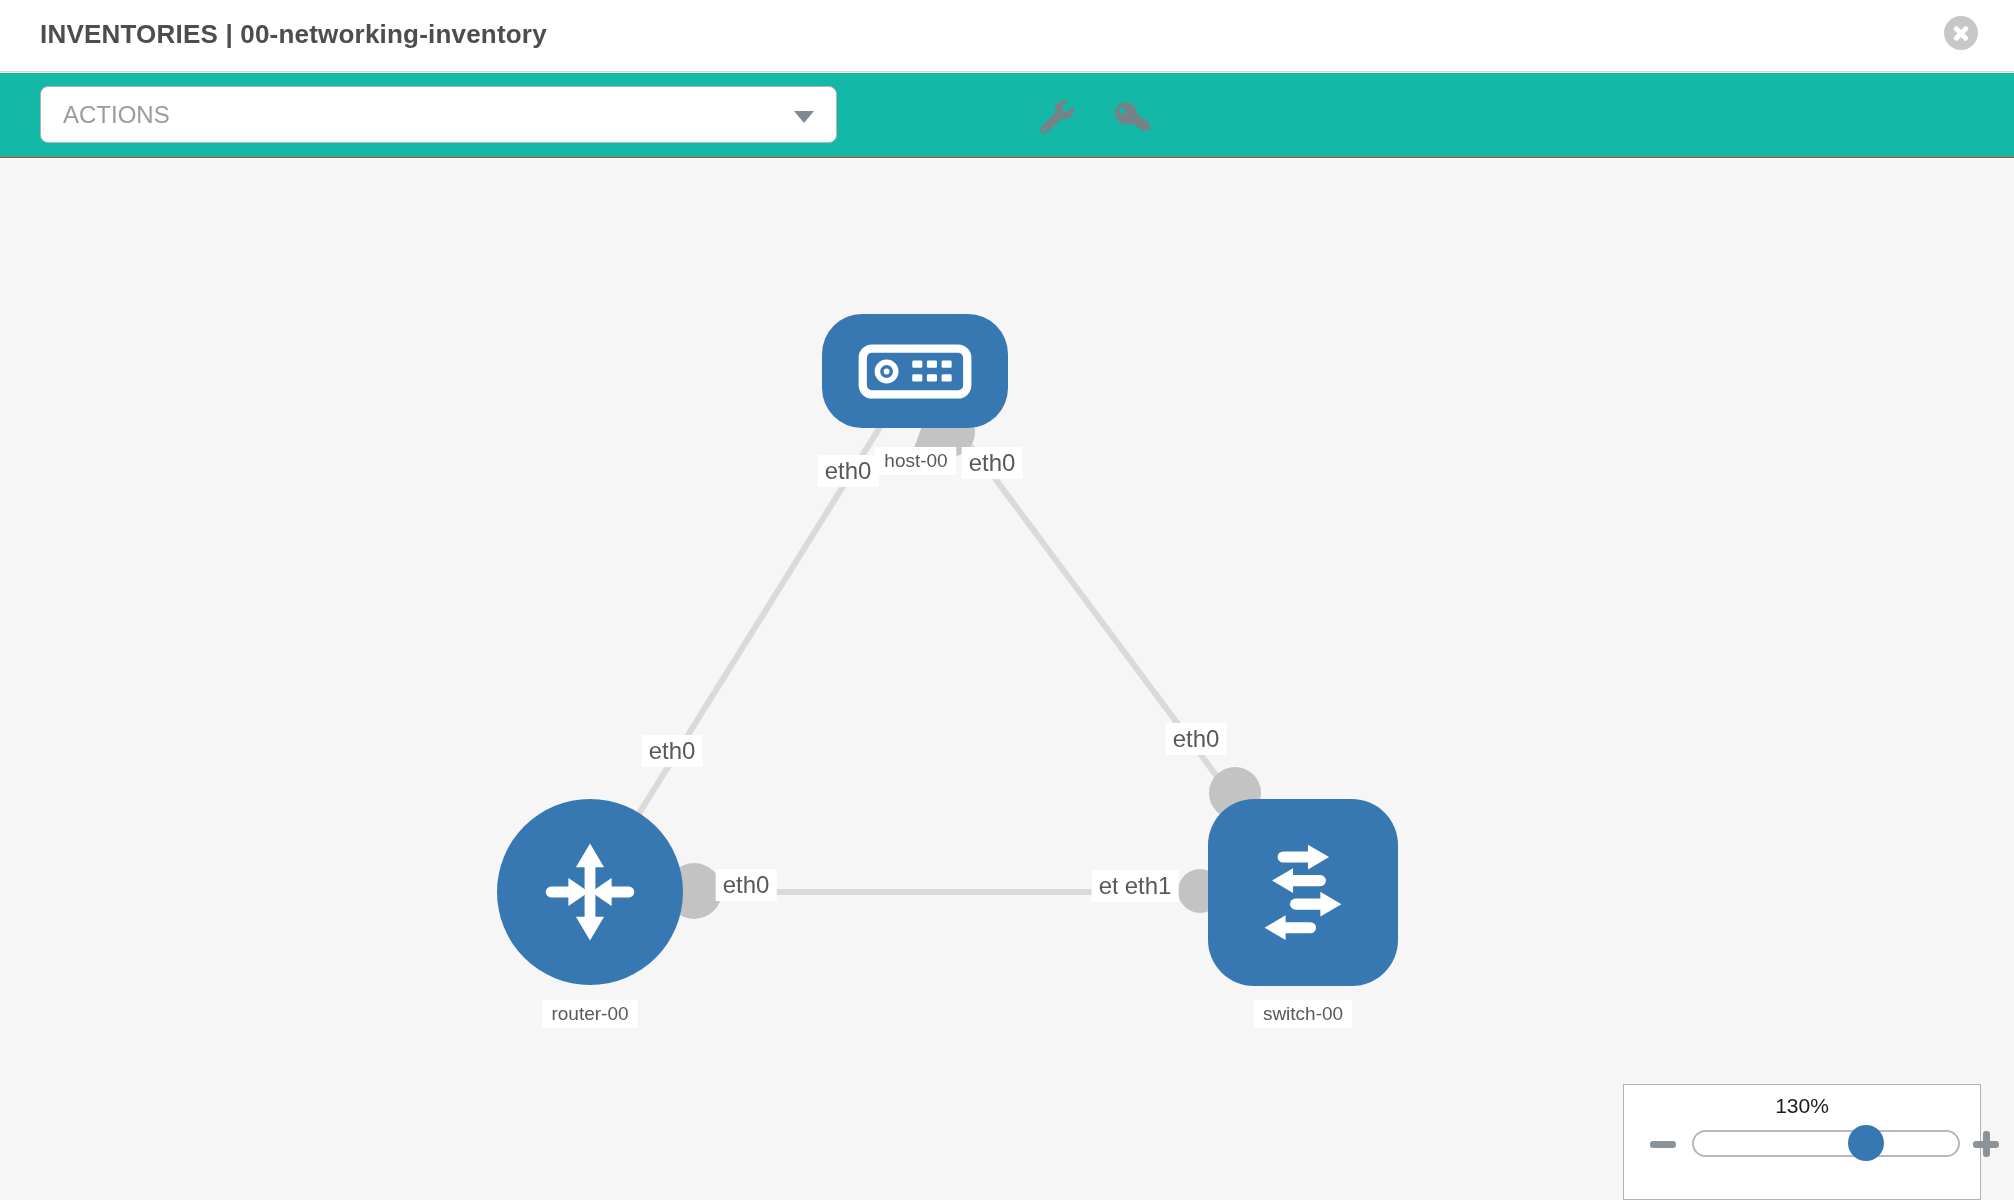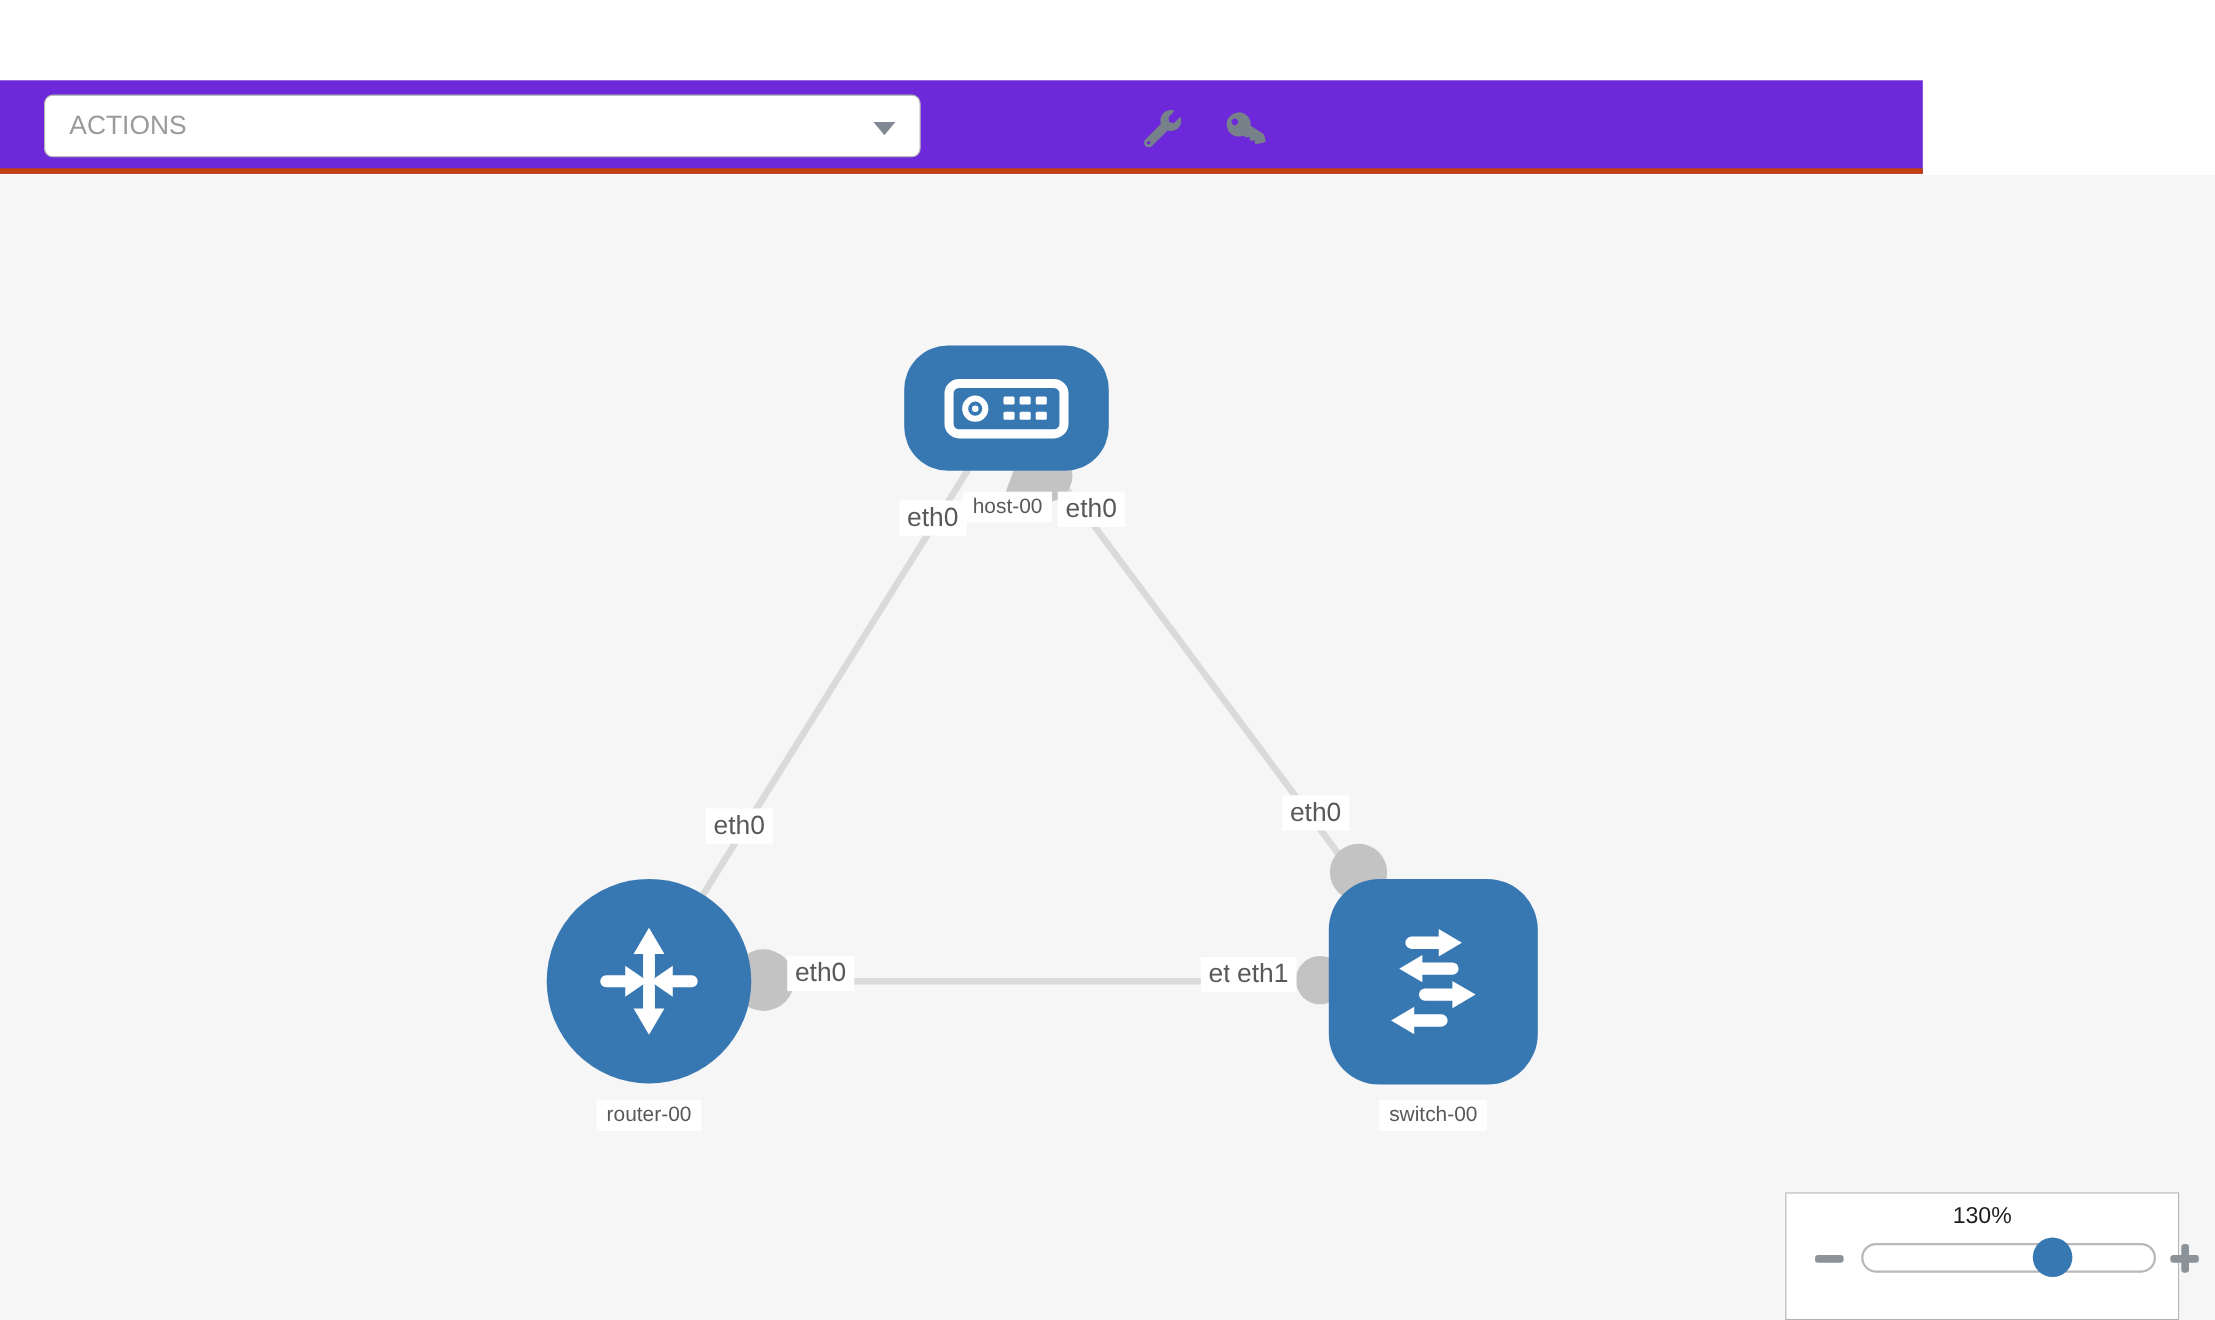--- a/index.html
+++ b/index.html
@@ -10,21 +10,21 @@
   
   .hdr { position:absolute; left:0; top:0; width:2014px; height:72px; background:#fff; border-bottom:1px solid #d6d6d6; }
   .hdr h1 { position:absolute; left:40px; top:19px; font-size:26px; font-weight:700; color:#4e4c4c; letter-spacing:.2px; }
   .close-btn { position:absolute; left:1944px; top:16px; width:34px; height:34px; border:none; border-radius:50%; background:#c7c7c7; cursor:pointer; }
   .close-x { position:absolute; left:0; top:0; width:34px; height:34px; display:block; }
   .close-x::before,.close-x::after { content:""; position:absolute; left:8px; top:14.5px; width:18px; height:5px; border-radius:2px; background:#fff; }
   .close-x::before { transform:rotate(45deg); }
   .close-x::after  { transform:rotate(-45deg); }
 
   
-  .toolbar { position:absolute; left:0; top:73px; width:1748px; height:85px; background:#6d28d9; border-bottom:5px solid #c2410c; }
+  .toolbar { position:absolute; left:0; top:73px; width:2014px; height:85px; background:#14b8a6; border-bottom:1px solid #c2410c; }
   .select { position:absolute; top:13px; height:57px; background:#fff; border:1px solid #b3b3b3; border-radius:8px; display:flex; align-items:center; padding:0 22px; cursor:pointer; }
   .select .lbl { font-size:24px; color:#9b9b9b; }
   .select-actions { left:40px;  width:797px; }
   .select-search  { left:1183px; width:794px; }
   .caret { position:absolute; right:22px; top:24px; width:0; height:0; border-left:10px solid transparent; border-right:10px solid transparent; border-top:12px solid #7f8893; }
   .tool-btn { position:absolute; top:26px; width:36px; height:36px; border:none; background:transparent; cursor:pointer; }
   .tool-btn svg { display:block; }
   .btn-wrench { left:1040px; }
   .btn-key    { left:1116px; }
 
@@ -59,20 +59,26 @@
   .bar-h { position:absolute; left:2px; top:11.5px; width:26px; height:7px; border-radius:3px; background:#8b9298; }
   .bar-v { position:absolute; left:11.5px; top:2px; width:7px; height:26px; border-radius:3px; background:#8b9298; }
   .zoom-track { position:absolute; left:68px; top:45px; width:268px; height:27px; background:#fff; border:2px solid #b8b8b8; border-radius:14px; cursor:pointer; }
   .zoom-thumb { position:absolute; left:154px; top:-7px; width:36px; height:36px; border-radius:50%; background:#3878b2; cursor:grab; }
 </style>
 </head>
 <body>
 
 <div class="app">
 
+  <div class="hdr">
+    <h1>INVENTORIES | 00-networking-inventory</h1>
+    <button class="close-btn">
+      <span class="close-x"></span>
+    </button>
+  </div>
 
   <div class="toolbar">
     <div class="select select-actions">
       <span class="lbl">ACTIONS</span>
       <span class="caret"></span>
     </div>
 
     <button class="tool-btn btn-wrench">
       <svg width="34" height="34" viewBox="0 0 512 512">
         <path fill="#77818a" d="M507.73 109.1c-2.24-9.03-13.54-12.09-20.12-5.51l-74.36 74.36-67.88-11.31-11.31-67.88 74.36-74.36c6.62-6.62 3.43-17.9-5.66-20.16-47.38-11.74-99.55.91-136.58 37.93-39.64 39.64-50.55 97.1-34.05 147.2L18.74 402.76c-24.99 24.99-24.99 65.51 0 90.5 24.99 24.99 65.51 24.99 90.5 0l213.21-213.21c50.12 16.71 107.47 5.68 147.37-34.22 37.07-37.07 49.7-89.32 37.91-136.73zM64 472c-13.25 0-24-10.75-24-24 0-13.26 10.75-24 24-24s24 10.74 24 24c0 13.25-10.75 24-24 24z"></path>

